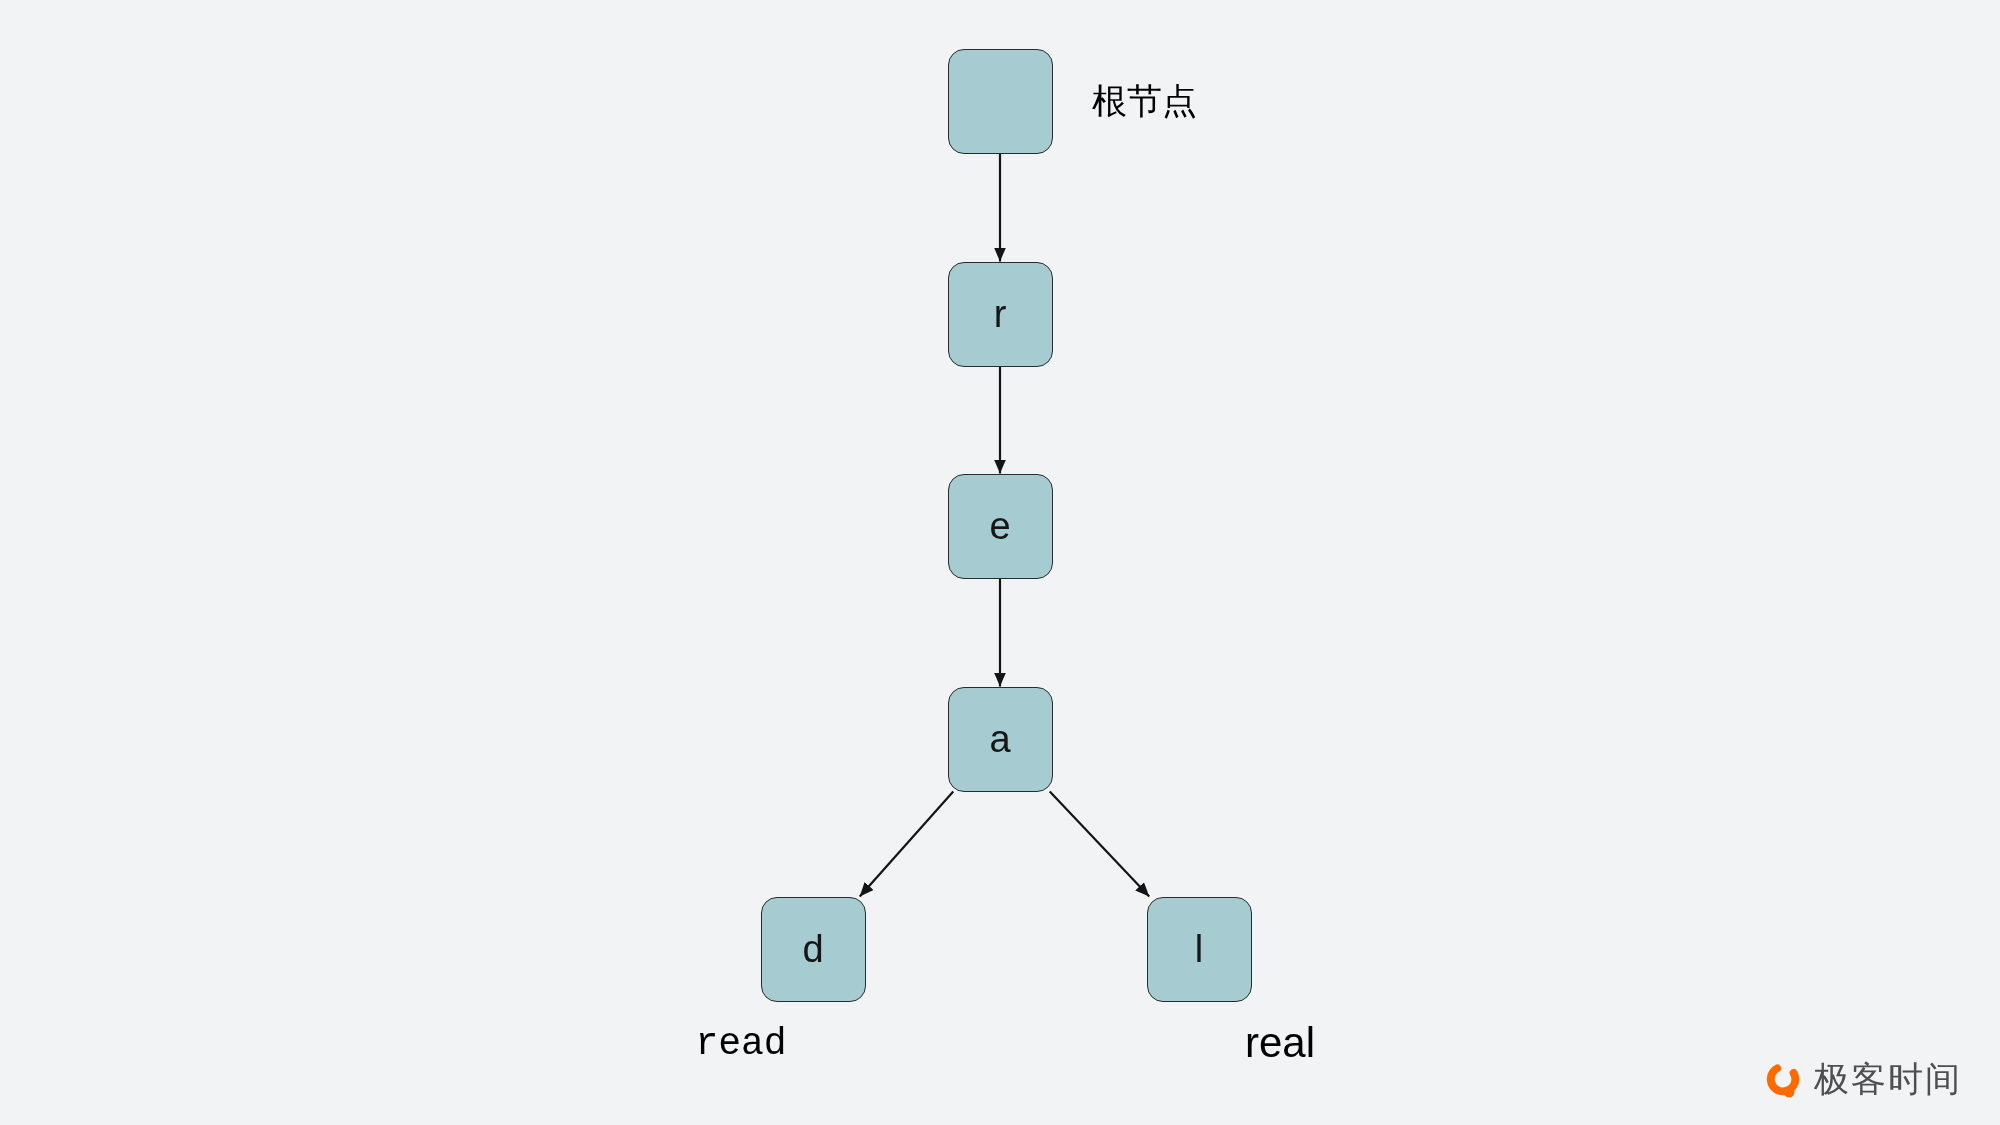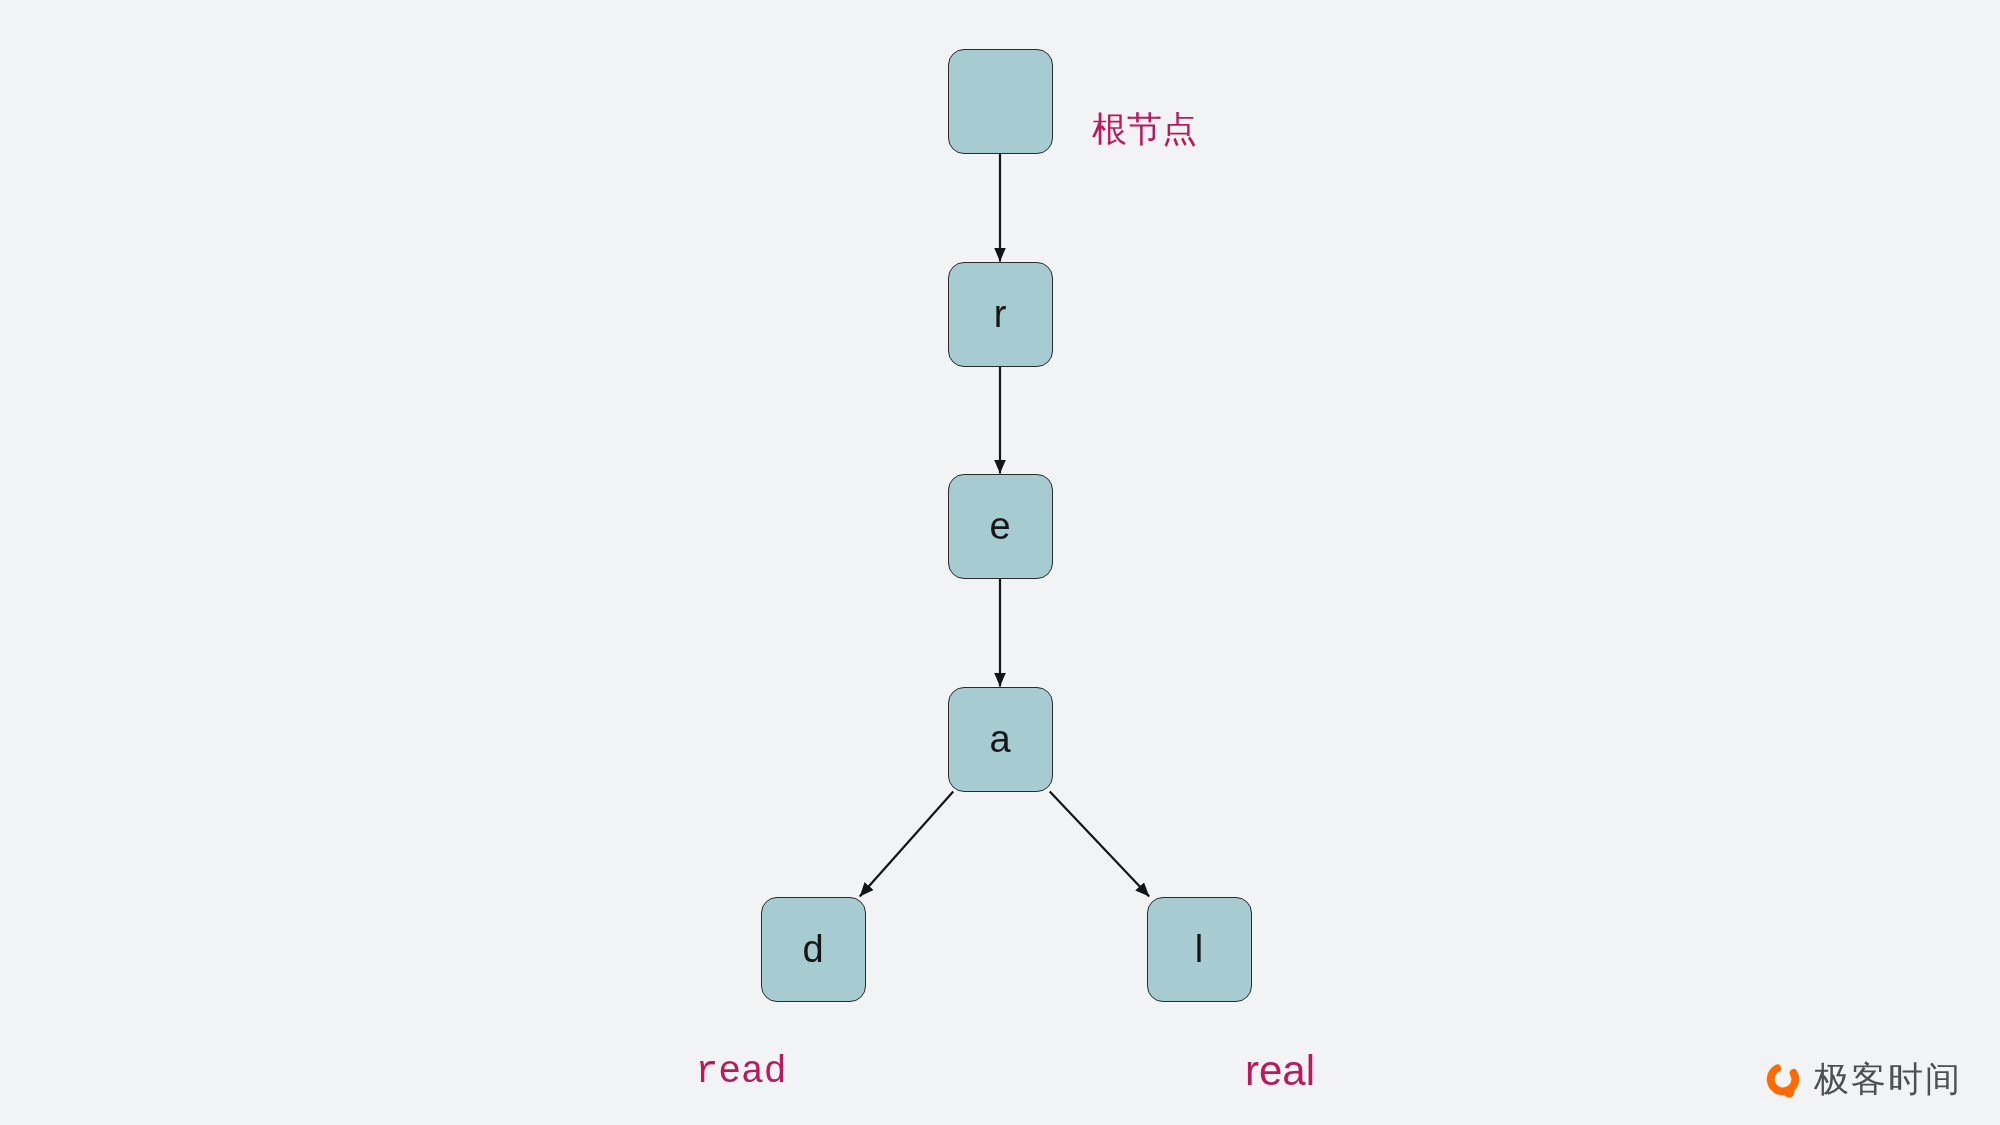--- a/index.html
+++ b/index.html
@@ -30,24 +30,23 @@
     border-radius: 16px;
     display: flex;
     align-items: center;
     justify-content: center;
     font-size: 38px;
     color: #161616;
     user-select: none;
   }
   .diagram-label {
     position: absolute;
-    color: #be185d;
+    color: #000000;
     white-space: nowrap;
     user-select: none;
-    margin-top: 28px;
   }
   .brand {
     position: absolute;
     right: 38px;
     bottom: 22px;
     display: flex;
     align-items: center;
     gap: 10px;
   }
   .brand-text {

